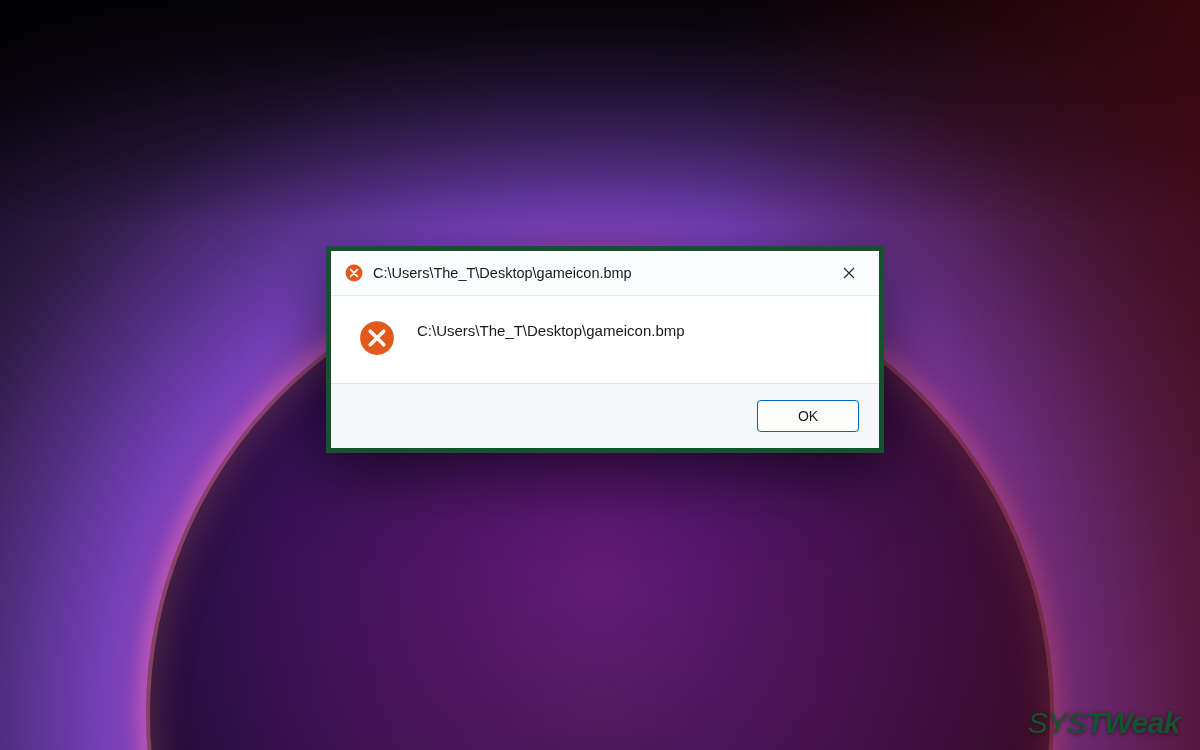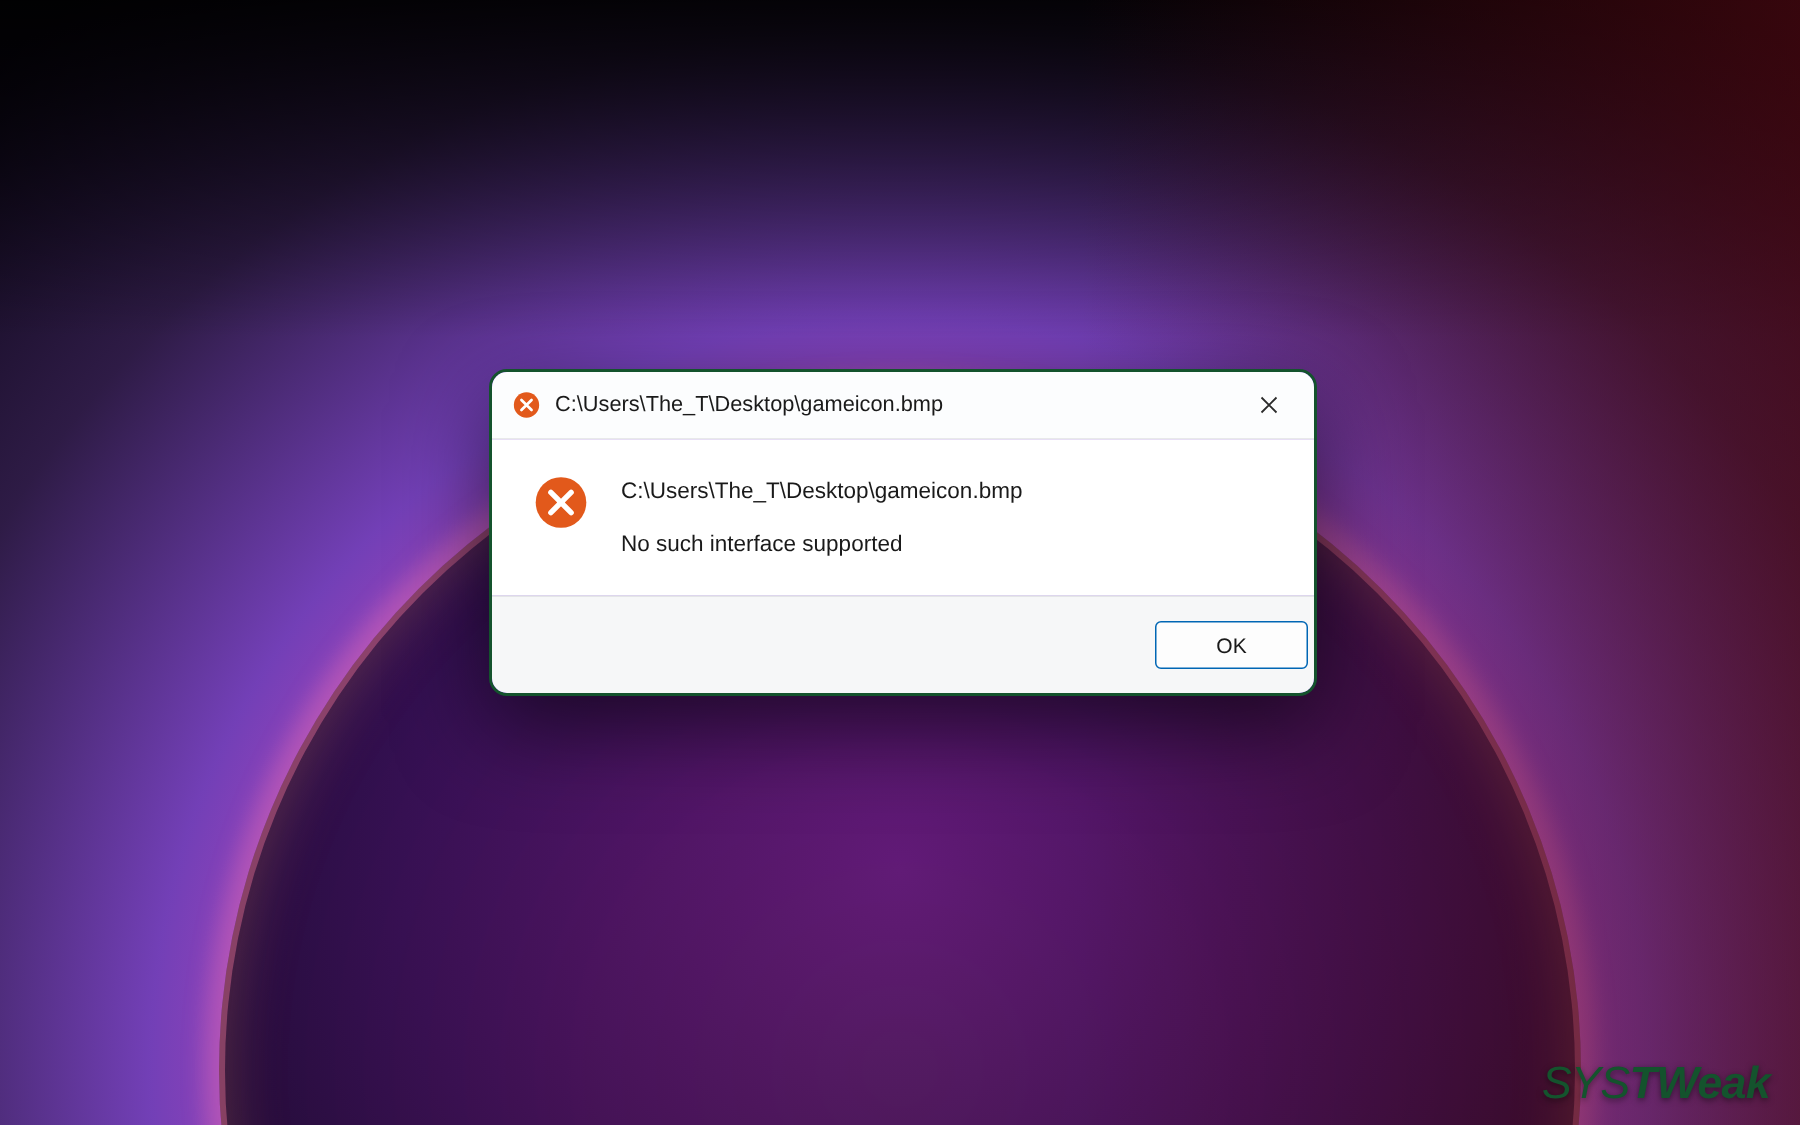--- a/index.html
+++ b/index.html
@@ -59,23 +59,23 @@
     background: linear-gradient(to left, rgba(90,10,20,0.6) 0%, rgba(0,0,0,0) 40%);
     pointer-events: none;
   }
 
   
   .dialog {
     position: absolute;
     left: 326px;
     top: 246px;
     width: 548px;
-    background: #6d28d9;
-    border: 2px solid #14532d;
-    border-radius: 12px;
+    background: #22c55e;
+    border: 5px solid #14532d;
+    border-radius: 0;
     box-shadow: 0 20px 60px rgba(0,0,0,0.6);
     overflow: hidden;
   }
   .titlebar {
     display: flex;
     align-items: center;
     height: 44px;
     background: #fcfdfe;
     border-bottom: 1px solid #e8e9ea;
     padding: 0 8px 0 14px;
@@ -130,21 +130,21 @@
     word-break: break-all;
   }
   .msg-col .err {
     color: #1a1a1a;
     font-size: 15px;
   }
 
   .footer {
     background: #f6f7f8;
     border-top: 1px solid #e4e5e7;
-    padding: 16px 4px;
+    padding: 16px 20px;
     display: flex;
     justify-content: flex-end;
   }
   .ok-btn {
     min-width: 100px;
     height: 30px;
     background: #fdfdfd;
     border: 1.5px solid #0066b4;
     border-radius: 4px;
     color: #1a1a1a;
@@ -203,21 +203,20 @@
 
   <div class="body">
     <span class="body-icon error-badge-big">
       <svg width="36" height="36" viewBox="0 0 32 32">
         <circle cx="16" cy="16" r="15" fill="#e2591b"></circle>
         <path d="M10 10 L22 22 M22 10 L10 22" stroke="#fff" stroke-width="3.2" stroke-linecap="round"></path>
       </svg>
     </span>
     <div class="msg-col">
       <div class="path">C:\Users\The_T\Desktop\gameicon.bmp</div>
-      <div class="err">No such interface supported</div>
     </div>
   </div>
 
   <div class="footer">
     <div class="ok-btn">
       <span>OK</span>
     </div>
   </div>
 
 </div>

